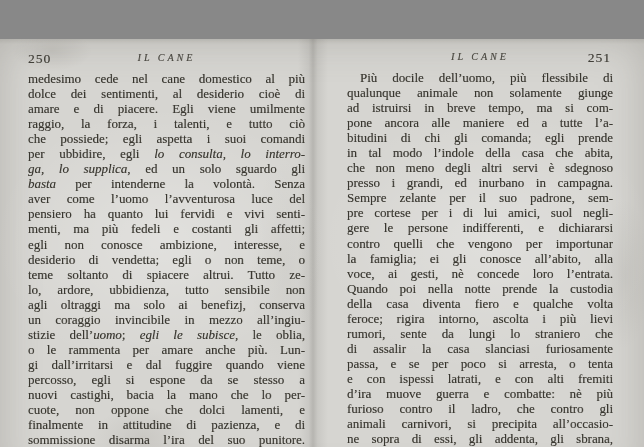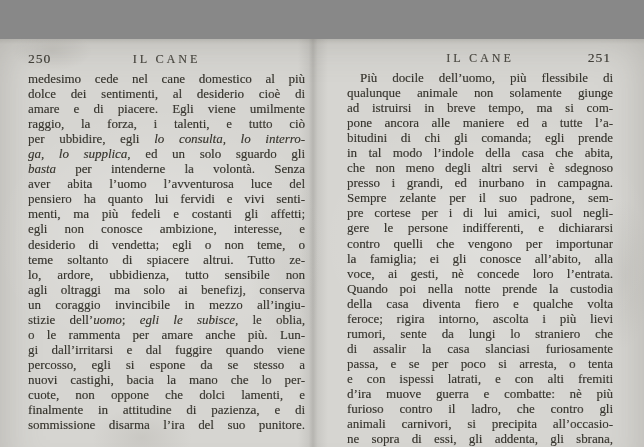--- a/index.html
+++ b/index.html
@@ -54,24 +54,25 @@
 
   .pg-header {
     position: relative;
     height: 17px;
     margin-bottom: 3px;
   }
   .running-title {
     position: absolute;
     left: 0; right: 0;
     text-align: center;
-    font-size: 12px;
+    font-size: 10px;
     letter-spacing: 3px;
     color: #4a4841;
     text-shadow: 0.3px 0.3px 0.5px rgba(74,72,65,0.45);
+    font-style: italic;
   }
   .page-number {
     position: absolute;
     font-size: 13.5px;
     letter-spacing: 1px;
     color: #413f38;
     text-shadow: 0.3px 0.3px 0.5px rgba(65,63,56,0.45);
   }
   .page.left  .page-number { left: 0;  top: -1px; }
   .page.right .page-number { right: 2px; top: -1px; }
@@ -106,24 +107,25 @@
   <div class="page left">
     <div class="pg-header">
       <span class="page-number">250</span>
       <span class="running-title">IL CANE</span>
     </div>
     <div class="pg-body">
         <div class="line"><span>medesimo cede nel cane domestico al più</span></div>
         <div class="line"><span>dolce dei sentimenti, al desiderio cioè di</span></div>
         <div class="line"><span>amare e di piacere. Egli viene umilmente</span></div>
         <div class="line"><span>raggio, la forza, i talenti, e tutto ciò</span></div>
+        <div class="line"><span>che possiede; egli aspetta i suoi comandi</span></div>
         <div class="line"><span>per ubbidire, egli </span><i>lo consulta</i><span>, </span><i>lo interro-</i></div>
         <div class="line"><i>ga</i><span>, </span><i>lo supplica</i><span>, ed un solo sguardo gli</span></div>
         <div class="line"><i>basta</i><span> per intenderne la volontà. Senza</span></div>
-        <div class="line"><span>aver abita l’uomo l’avventurosa luce del</span></div>
+        <div class="line"><span>aver come l’uomo l’avventurosa luce del</span></div>
         <div class="line"><span>pensiero ha quanto lui fervidi e vivi senti-</span></div>
         <div class="line"><span>menti, ma più fedeli e costanti gli affetti;</span></div>
         <div class="line"><span>egli non conosce ambizione, interesse, e</span></div>
         <div class="line"><span>desiderio di vendetta; egli o non teme, o</span></div>
         <div class="line"><span>teme soltanto di spiacere altrui. Tutto ze-</span></div>
         <div class="line"><span>lo, ardore, ubbidienza, tutto sensibile non</span></div>
         <div class="line"><span>agli oltraggi ma solo ai benefizj, conserva</span></div>
         <div class="line"><span>un coraggio invincibile in mezzo all’ingiu-</span></div>
         <div class="line"><span>stizie dell’</span><i>uomo</i><span>; </span><i>egli le subisce</i><span>, le oblia,</span></div>
         <div class="line"><span>o le rammenta per amare anche più. Lun-</span></div>

